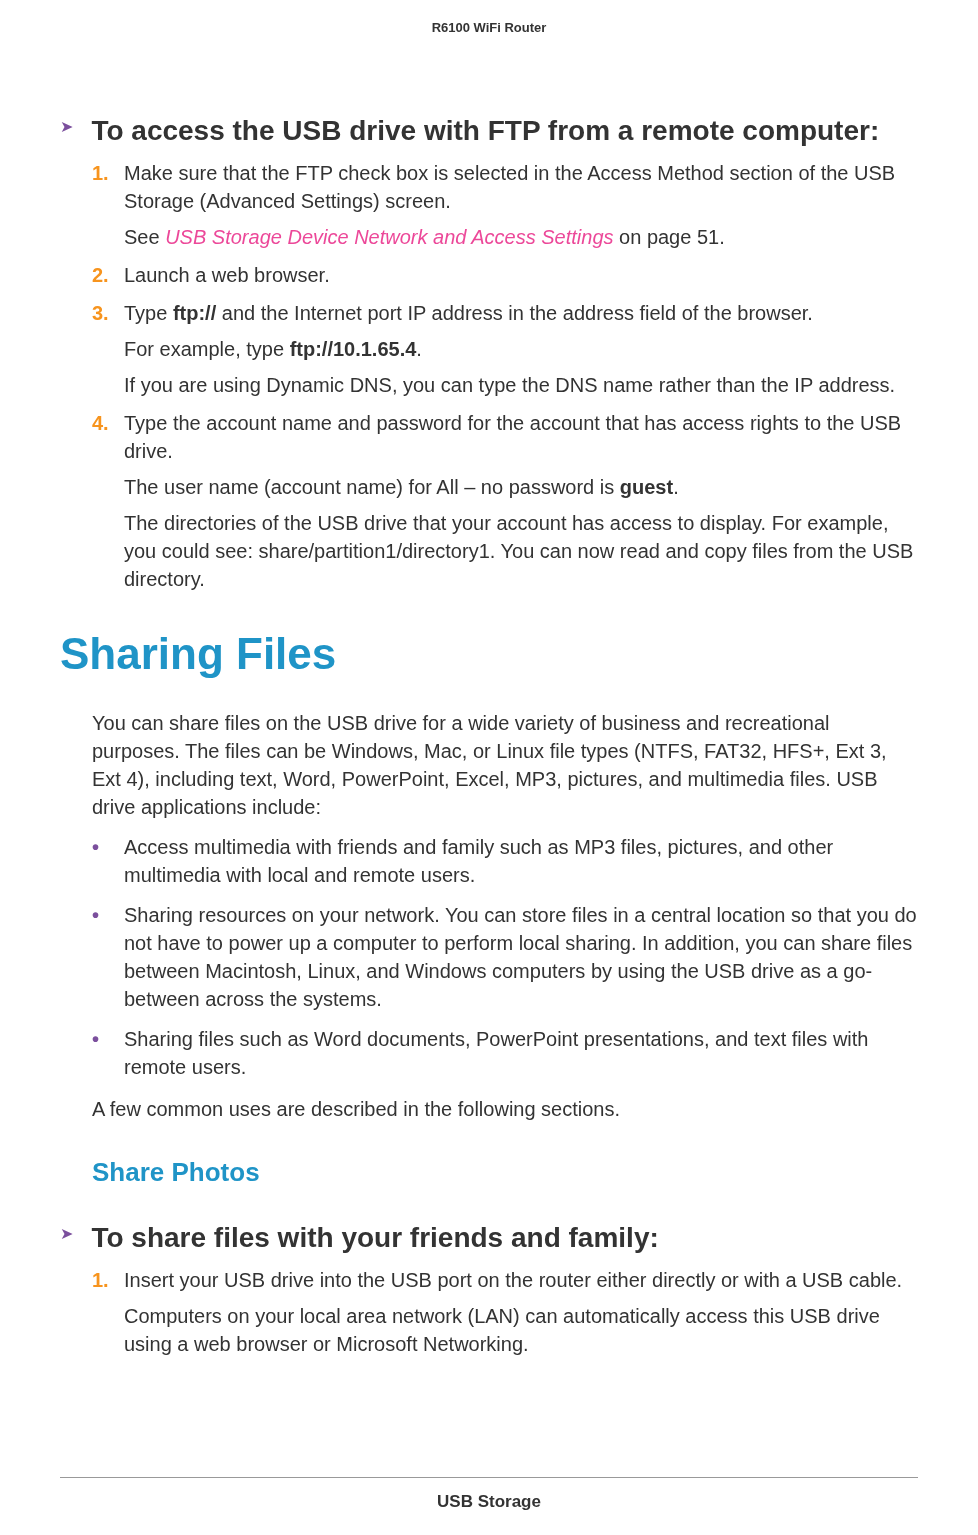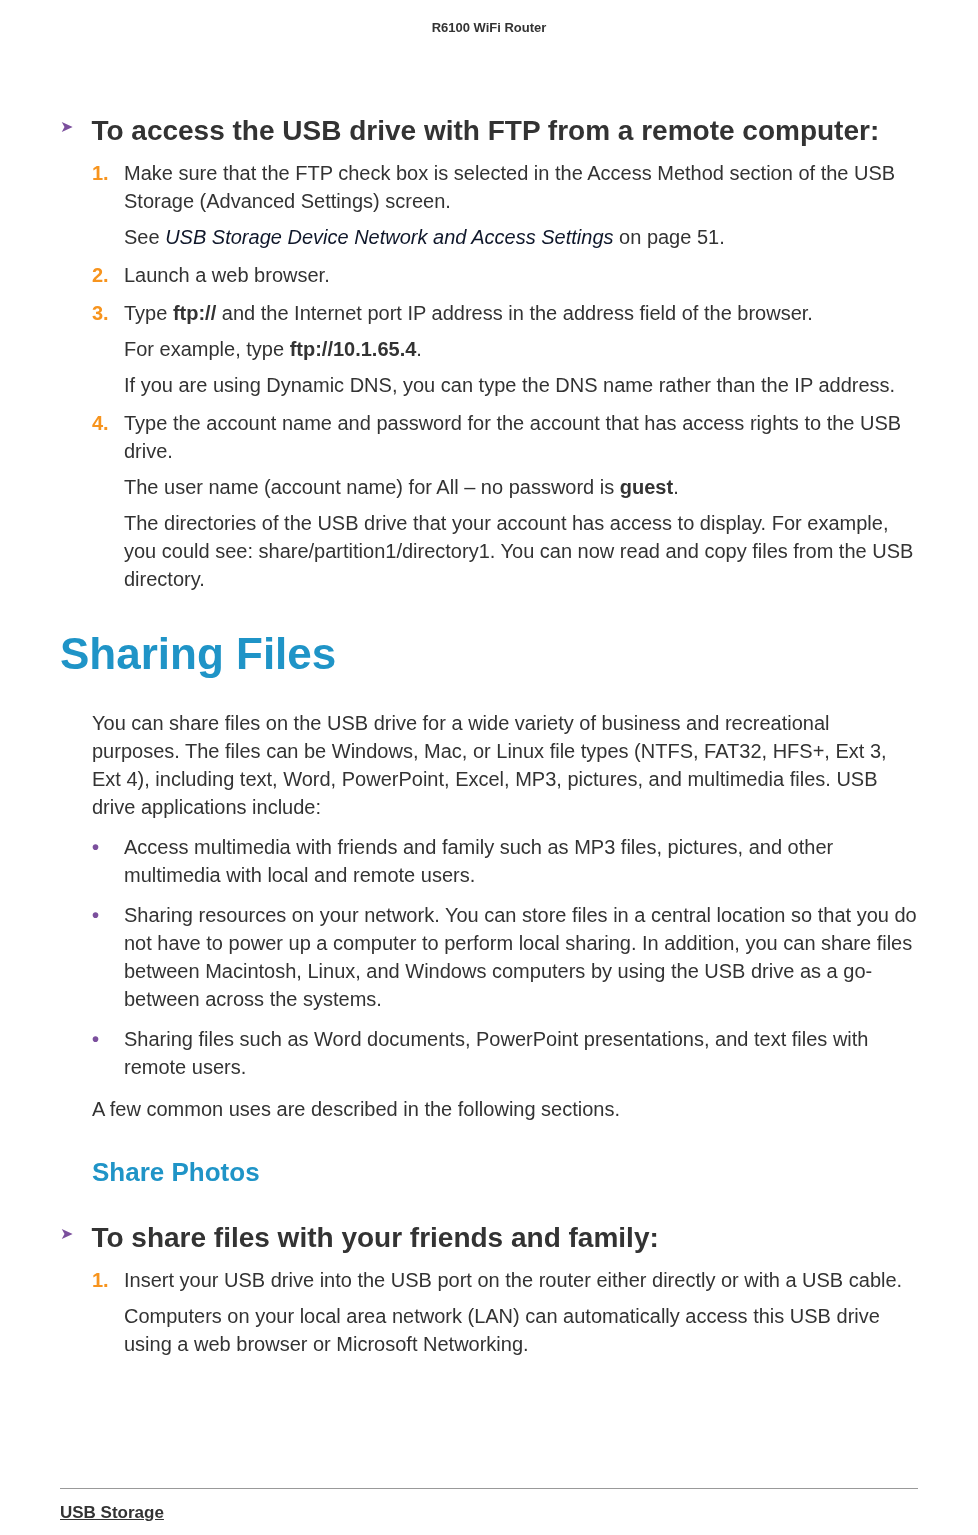--- a/index.html
+++ b/index.html
@@ -61,21 +61,21 @@
       color: #333333;
     }
     .step-para {
       margin-top: 8px;
       margin-left: 64px;
       font-size: 20px;
       line-height: 28px;
       color: #333333;
     }
     .link {
-      color: #0f172a;
+      color: #ec4899;
       font-style: italic;
     }
     .bold {
       font-weight: bold;
     }
     .h1 {
       color: #1f94c7;
       font-size: 44px;
       font-weight: bold;
       margin-top: 36px;
@@ -110,28 +110,27 @@
     .h2 {
       color: #1f94c7;
       font-size: 26px;
       font-weight: bold;
       margin-top: 34px;
       margin-bottom: 34px;
       margin-left: 32px;
     }
     .footer {
       position: absolute;
-      bottom: 12px;
+      bottom: 23px;
       left: 0;
       right: 0;
-      text-align: left;
+      text-align: center;
       border-top: 1px solid #999999;
       margin: 0 60px;
       padding-top: 14px;
-      text-decoration: underline;
     }
     .footer-title {
       font-weight: bold;
       font-size: 17px;
       color: #333333;
     }
     .footer-page {
       color: #7b4f9d;
       font-weight: bold;
       font-size: 17px;

